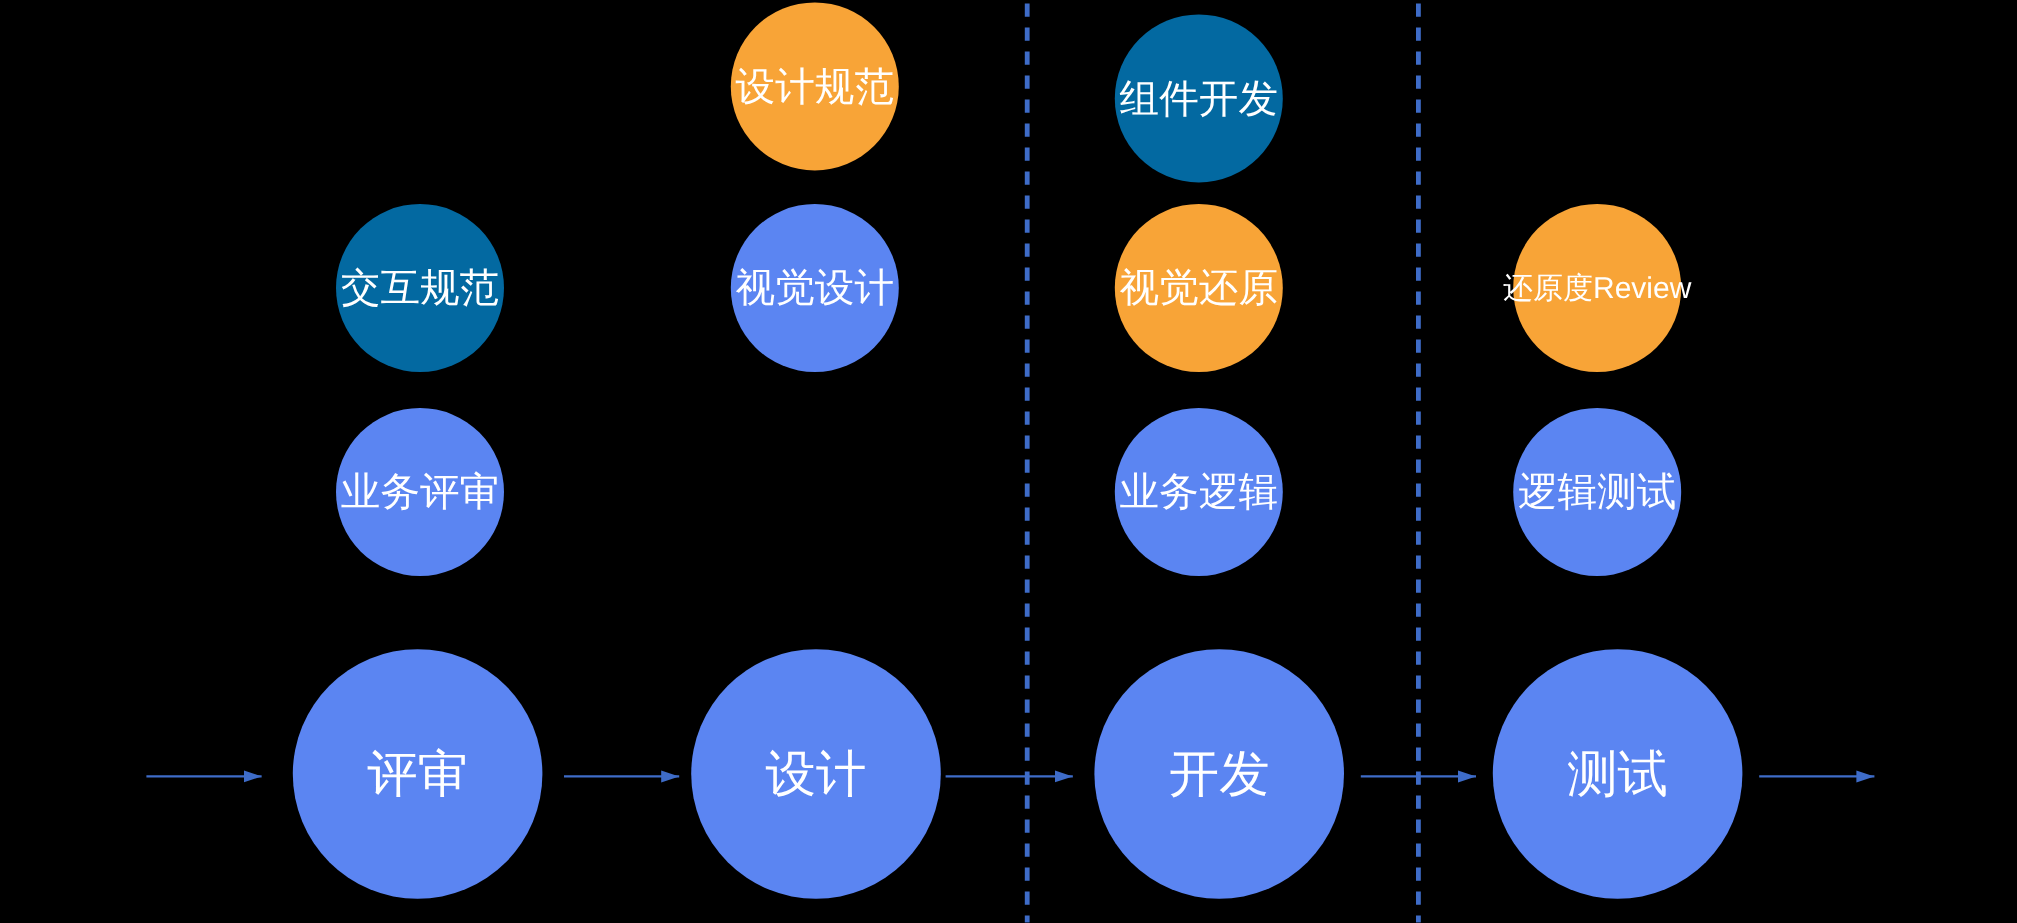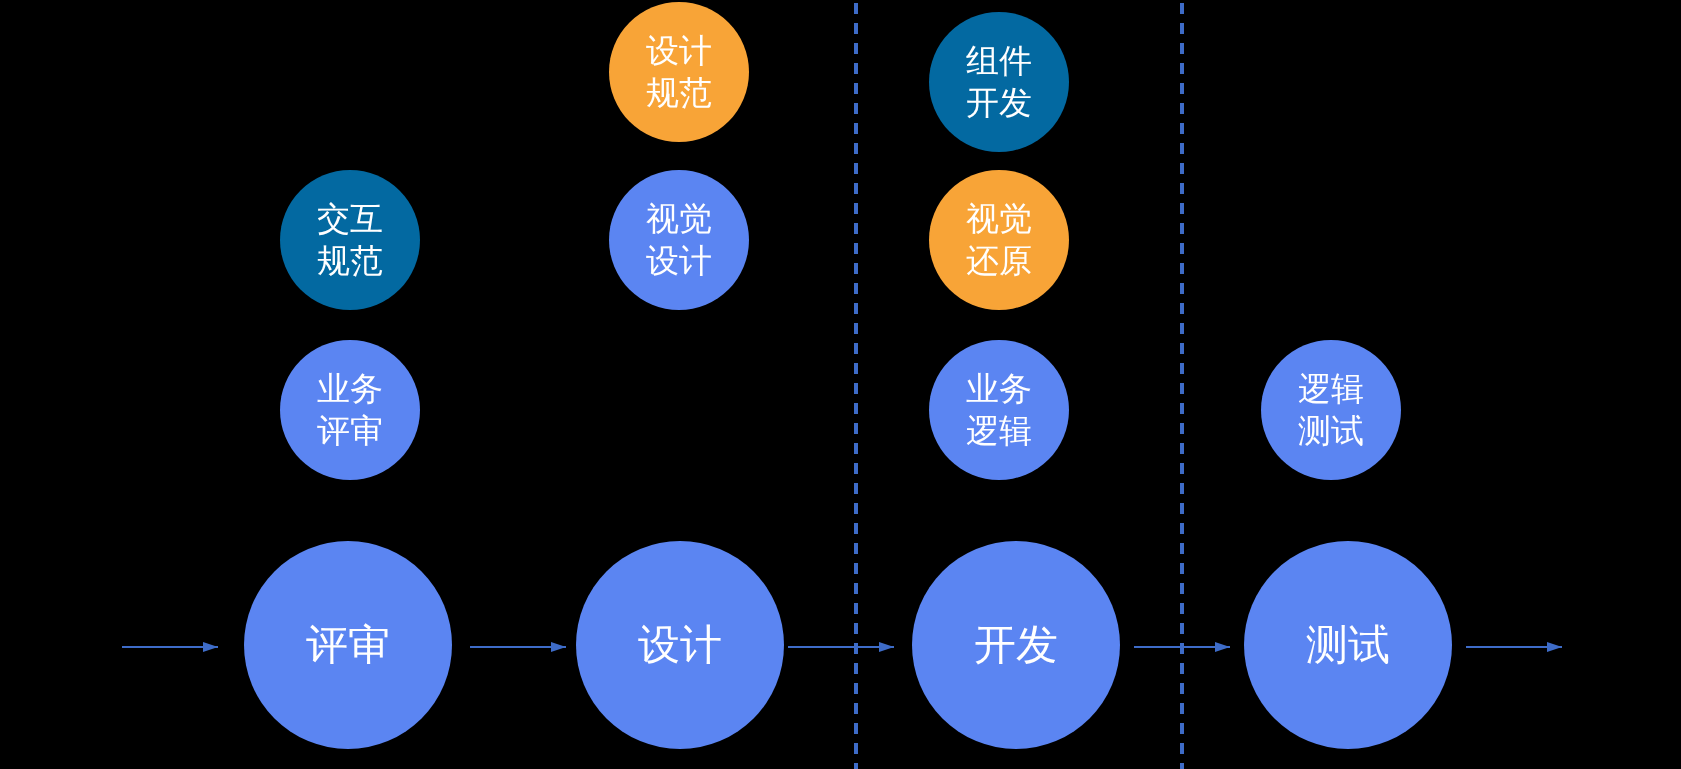--- a/index.html
+++ b/index.html
@@ -24,21 +24,21 @@
     position: absolute;
     left: 0;
     top: 0;
     width: 100%;
     height: 100%;
   }
   .node {
     position: absolute;
     border-radius: 50%;
     display: flex;
-    flex-direction: column;
+    flex-direction: row;
     align-items: center;
     justify-content: center;
     color: #FFFFFF;
     font-weight: 300;
     text-align: right;
   }
   .satellite .line {
     font-size: 33px;
     line-height: 42px;
     white-space: nowrap;
@@ -106,20 +106,24 @@
         <div class="line">视觉</div>
         <div class="line">还原</div>
       </div>
       <div class="node satellite" style="left: 929px; top: 340px; width: 140px; height: 140px; background: rgb(91, 133, 242);">
         <div class="line">业务</div>
         <div class="line">逻辑</div>
       </div>
       <div class="node main-node" style="left: 912px; top: 541px; width: 208px; height: 208px; background: rgb(91, 133, 242);">
         <div class="line">开发</div>
       </div>
+      <div class="node satellite small-text" style="left: 1261px; top: 170px; width: 140px; height: 140px; background: rgb(248, 164, 55);">
+        <div class="line">还原度</div>
+        <div class="line">Review</div>
+      </div>
       <div class="node satellite" style="left: 1261px; top: 340px; width: 140px; height: 140px; background: rgb(91, 133, 242);">
         <div class="line">逻辑</div>
         <div class="line">测试</div>
       </div>
       <div class="node main-node" style="left: 1244px; top: 541px; width: 208px; height: 208px; background: rgb(91, 133, 242);">
         <div class="line">测试</div>
       </div>
     </div>
 </div>
 

